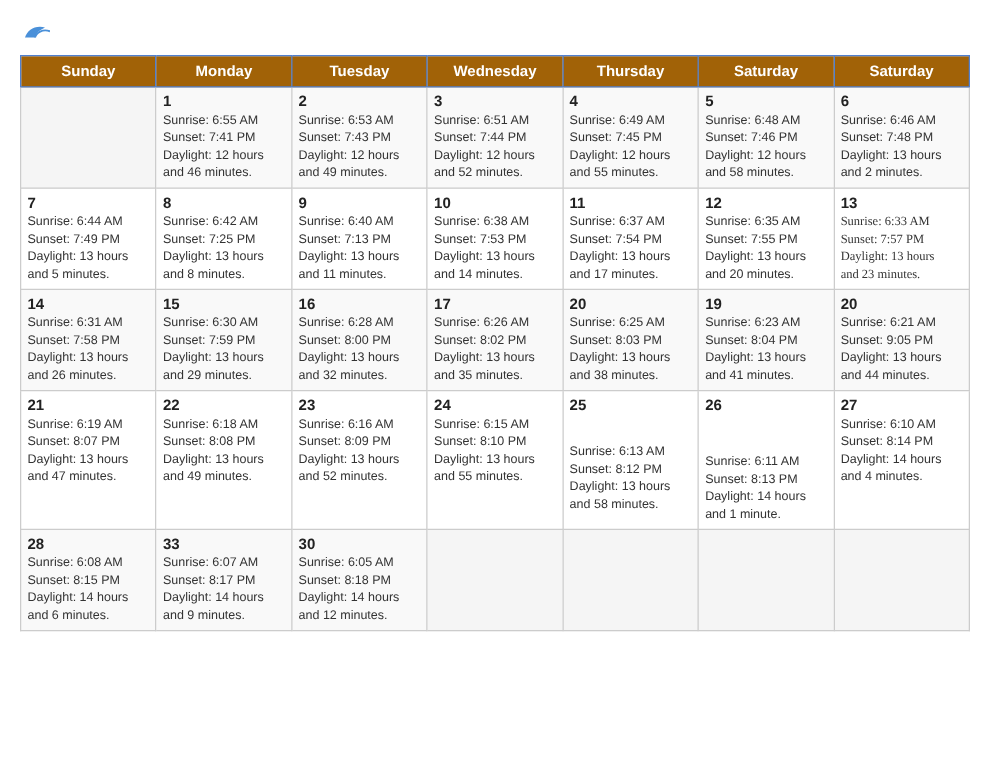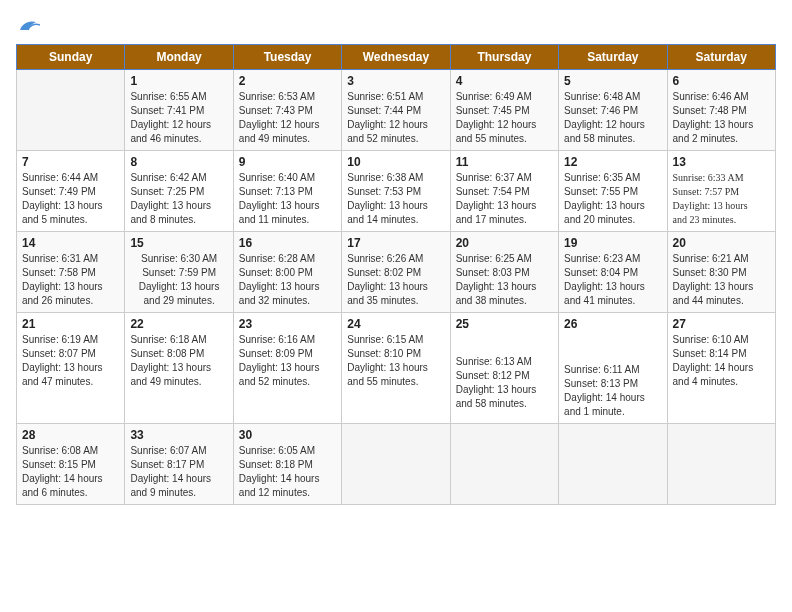--- a/index.html
+++ b/index.html
@@ -225,21 +225,21 @@
       <tr>
         <td>
           <span class="day-number">14</span>
           <div class="day-info" style="white-space: pre-line;">Sunrise: 6:31 AM
 Sunset: 7:58 PM
 Daylight: 13 hours
 and 26 minutes.</div>
         </td>
         <td>
           <span class="day-number">15</span>
-          <div class="day-info" style="white-space: pre-line; text-align: center;">Sunrise: 6:30 AM
+          <div class="day-info" style="white-space: pre-line;">Sunrise: 6:30 AM
 Sunset: 7:59 PM
 Daylight: 13 hours
 and 29 minutes.</div>
         </td>
         <td>
           <span class="day-number">16</span>
           <div class="day-info" style="white-space: pre-line;">Sunrise: 6:28 AM
 Sunset: 8:00 PM
 Daylight: 13 hours
 and 32 minutes.</div>
@@ -261,21 +261,21 @@
         <td>
           <span class="day-number">19</span>
           <div class="day-info" style="white-space: pre-line;">Sunrise: 6:23 AM
 Sunset: 8:04 PM
 Daylight: 13 hours
 and 41 minutes.</div>
         </td>
         <td>
           <span class="day-number">20</span>
           <div class="day-info" style="white-space: pre-line;">Sunrise: 6:21 AM
-Sunset: 8:30 PM
+Sunset: 9:05 PM
 Daylight: 13 hours
 and 44 minutes.</div>
         </td>
       </tr>
       <tr>
         <td>
           <span class="day-number">21</span>
           <div class="day-info" style="white-space: pre-line;">Sunrise: 6:19 AM
 Sunset: 8:07 PM
 Daylight: 13 hours

